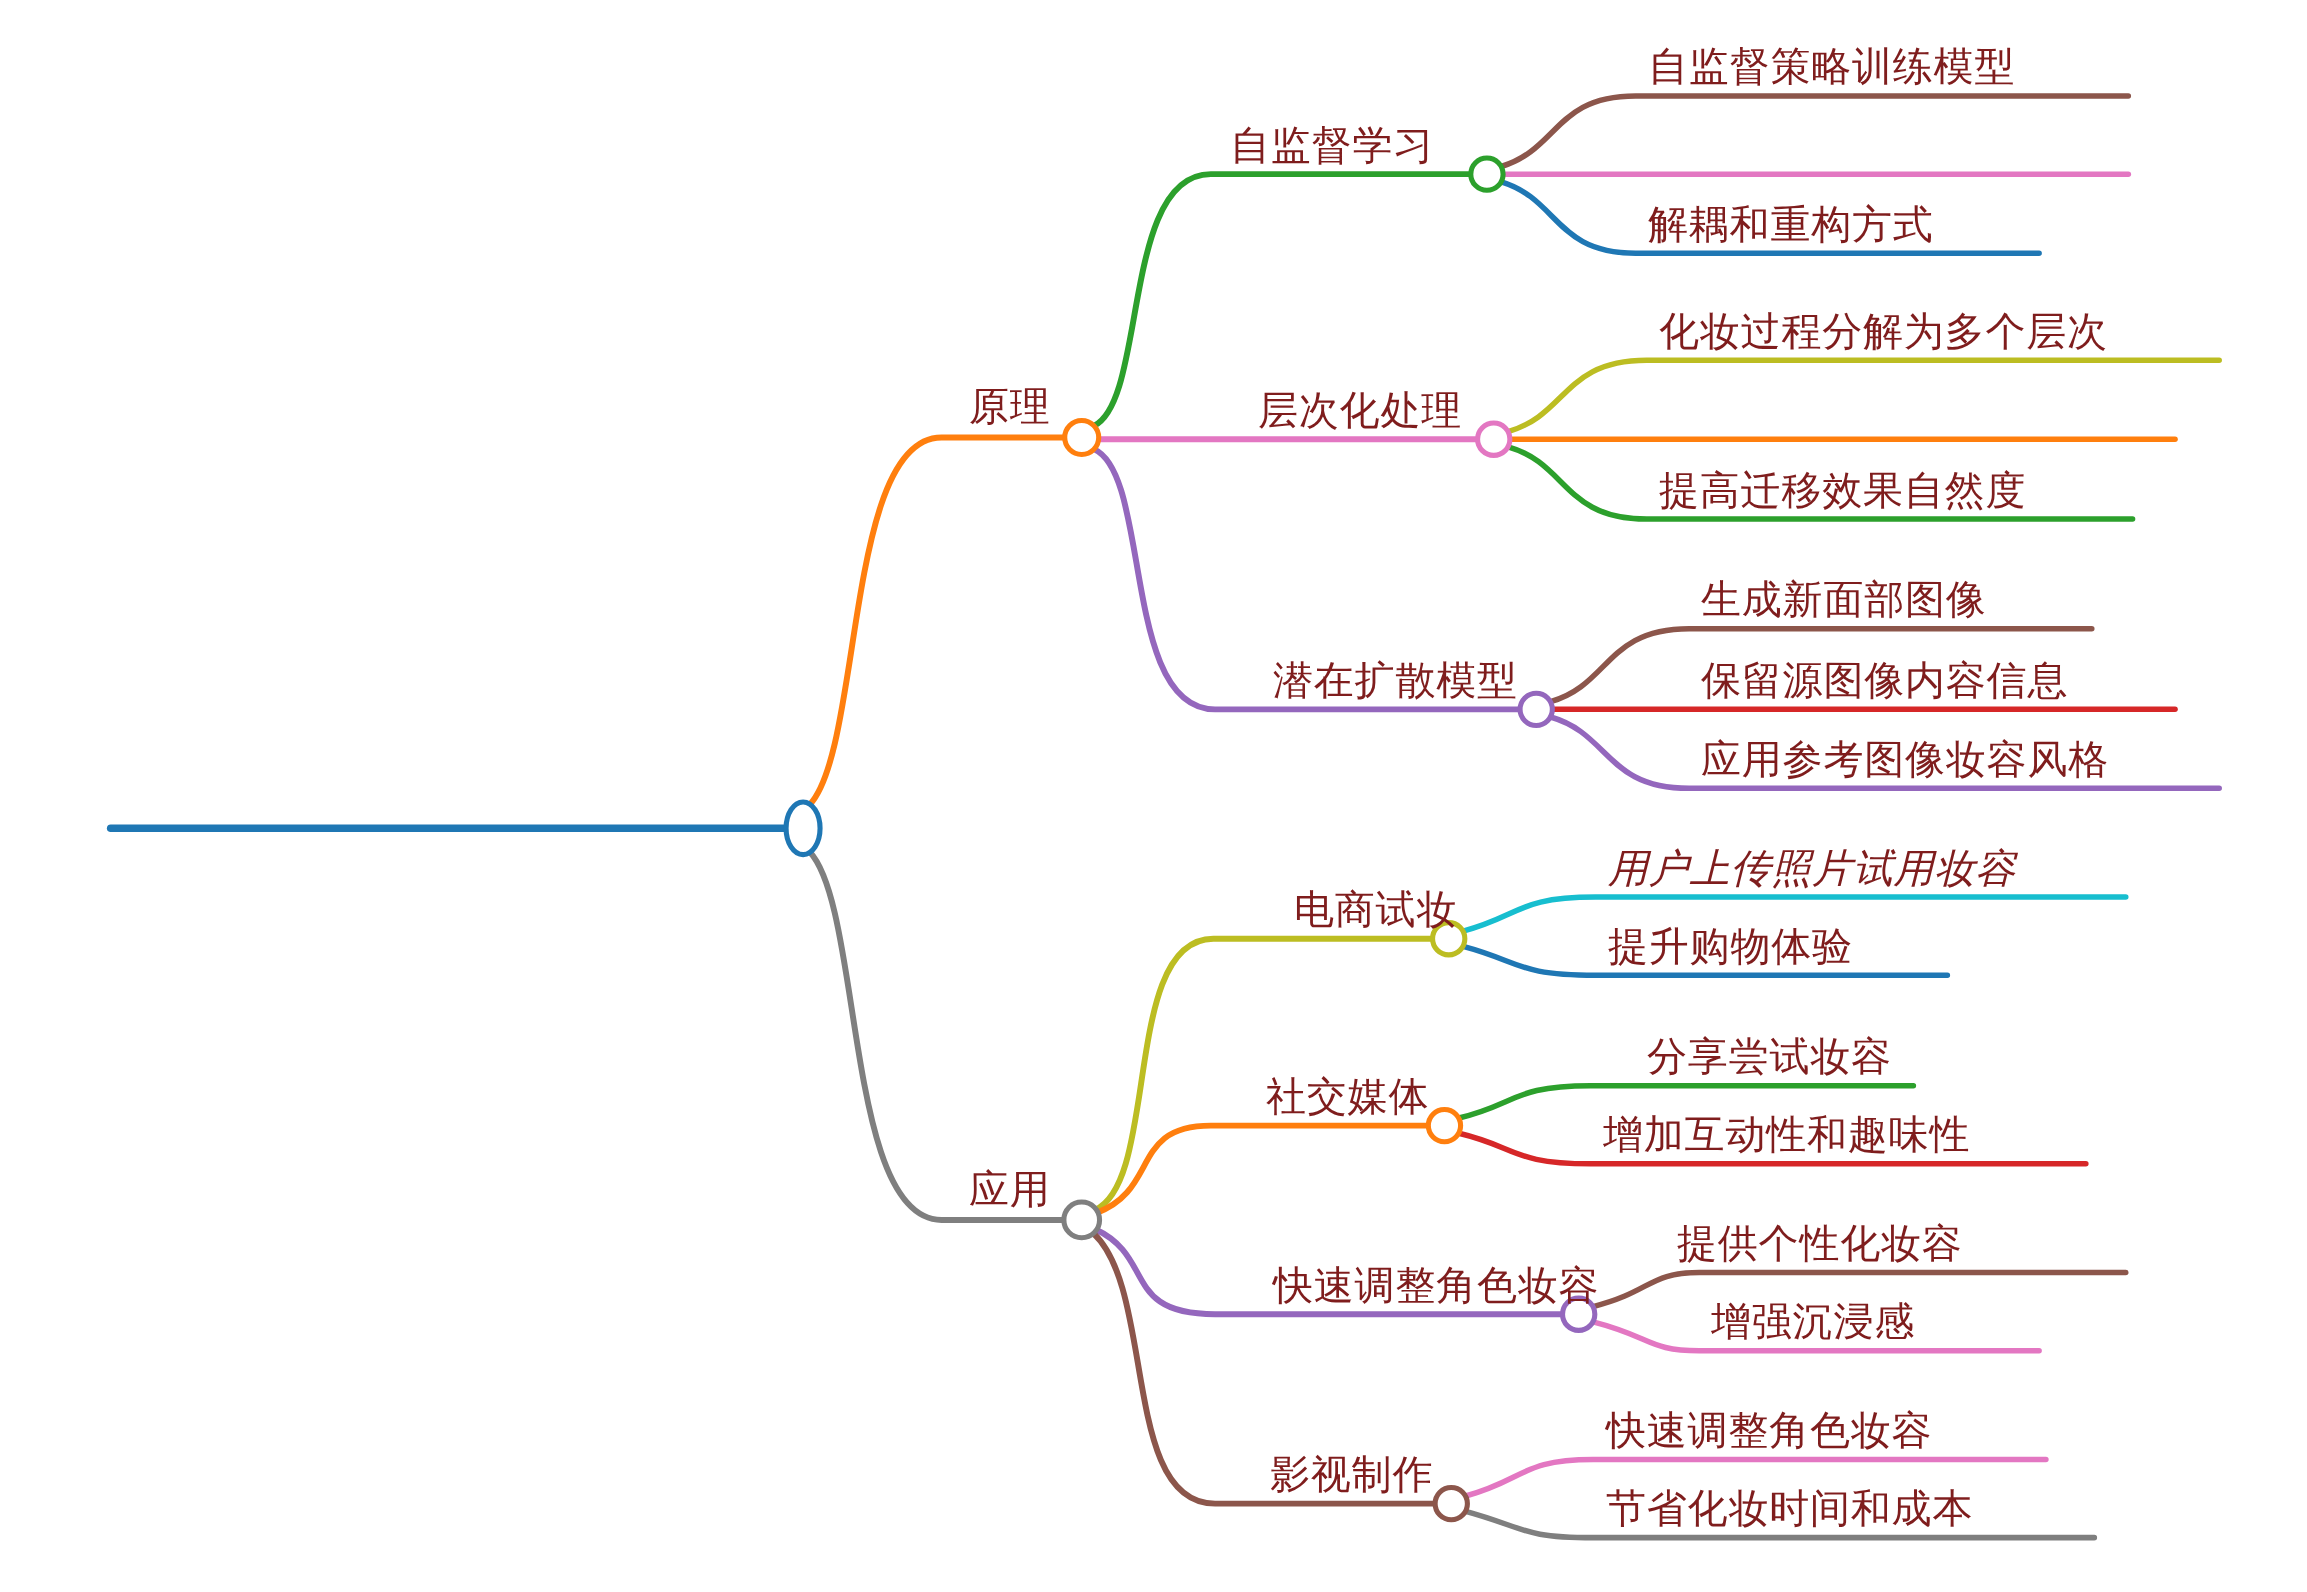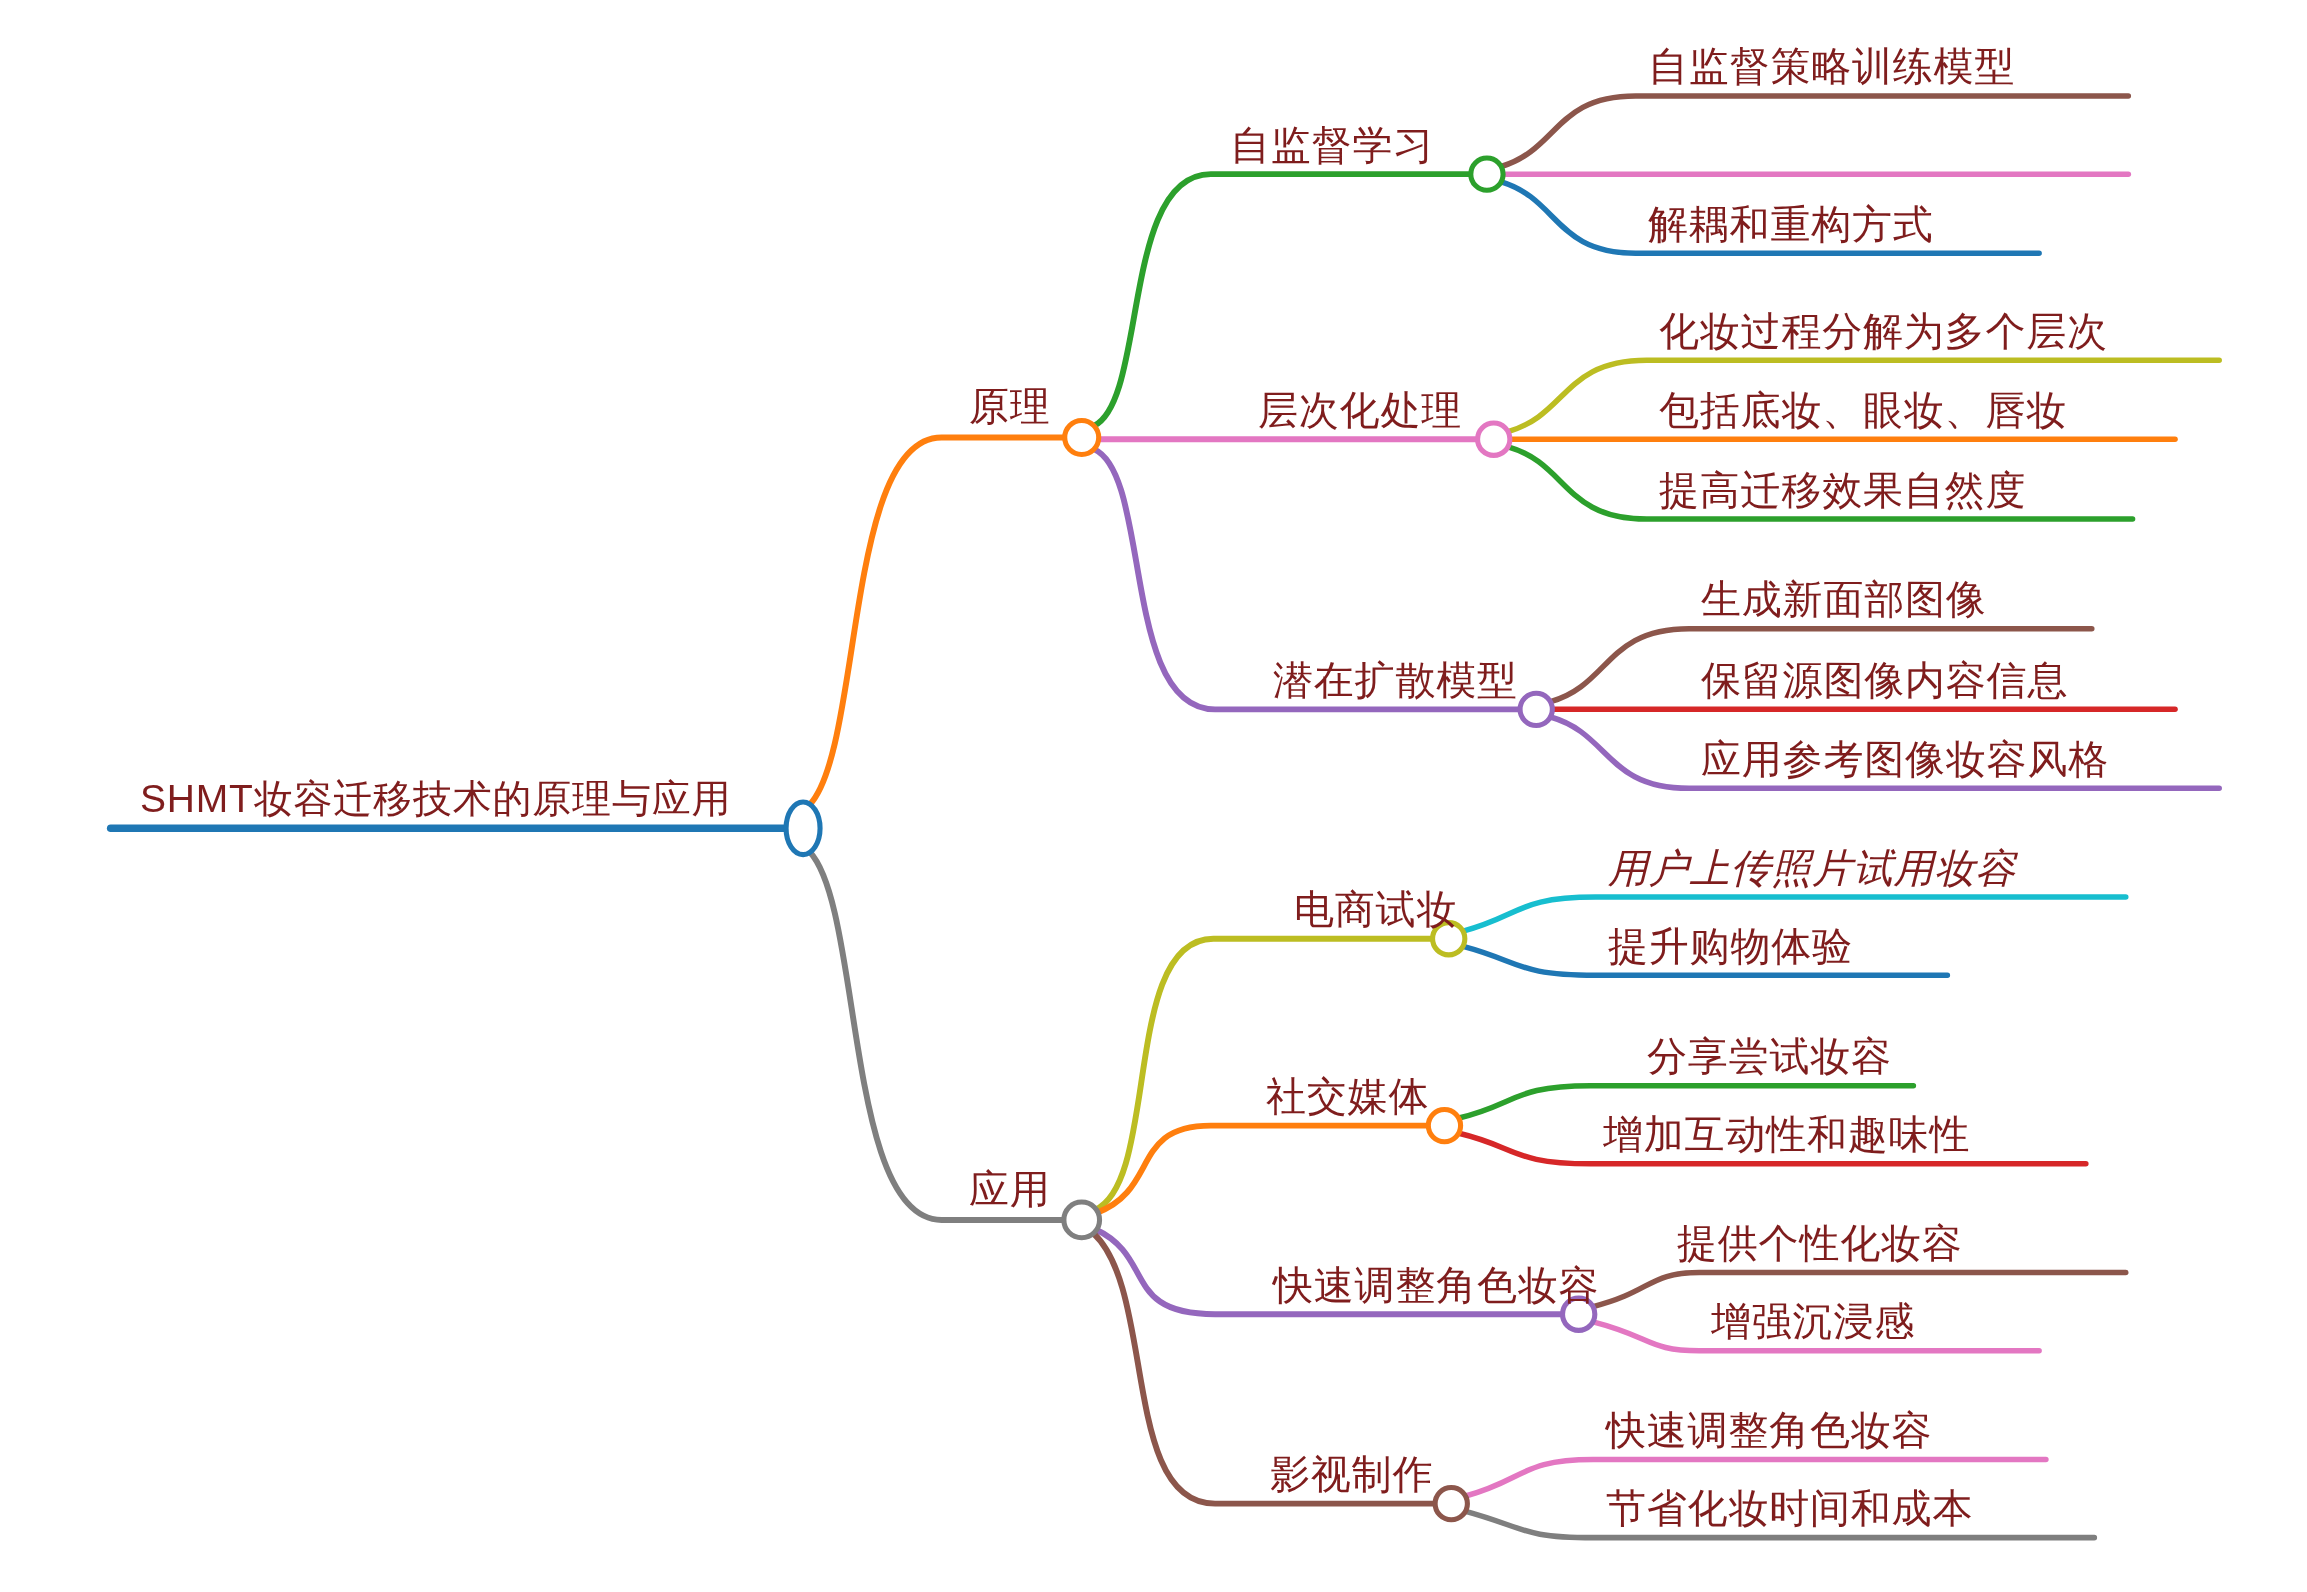--- a/index.html
+++ b/index.html
@@ -61,32 +61,30 @@
     <circle class="node" stroke-width="6" cx="1273" cy="1436" r="21" stroke="#7f7f7f"></circle>
     <circle class="node" stroke-width="6" cx="1750" cy="205" r="19" stroke="#2ca02c"></circle>
     <circle class="node" stroke-width="6" cx="1758" cy="517" r="19" stroke="#e377c2"></circle>
     <circle class="node" stroke-width="6" cx="1808" cy="835" r="19" stroke="#9467bd"></circle>
     <circle class="node" stroke-width="6" cx="1705" cy="1105" r="19" stroke="#bcbd22"></circle>
     <circle class="node" stroke-width="6" cx="1700" cy="1325" r="19" stroke="#ff7f0e"></circle>
     <circle class="node" stroke-width="6" cx="1858" cy="1547" r="19" stroke="#9467bd"></circle>
     <circle class="node" stroke-width="6" cx="1708" cy="1770" r="19" stroke="#8c564b"></circle>
   </svg>
 
-  <div class="lbl root" style="left:140px;top:776px;">SHMT妆容迁移技术的原理与应用</div>
 
   <div class="lbl" style="left:969px;top:383px;">原理</div>
   <div class="lbl" style="left:969px;top:1166px;">应用</div>
 
   <div class="lbl" style="left:1230px;top:122px;">自监督学习</div>
   <div class="lbl" style="left:1648px;top:43px;">自监督策略训练模型</div>
   <div class="lbl" style="left:1648px;top:201px;">解耦和重构方式</div>
 
   <div class="lbl" style="left:1258px;top:387px;">层次化处理</div>
   <div class="lbl" style="left:1659px;top:308px;">化妆过程分解为多个层次</div>
-  <div class="lbl" style="left:1659px;top:387px;">包括底妆、眼妆、唇妆</div>
   <div class="lbl" style="left:1659px;top:467px;">提高迁移效果自然度</div>
 
   <div class="lbl" style="left:1273px;top:657px;">潜在扩散模型</div>
   <div class="lbl" style="left:1701px;top:576px;">生成新面部图像</div>
   <div class="lbl" style="left:1701px;top:657px;">保留源图像内容信息</div>
   <div class="lbl" style="left:1701px;top:736px;">应用参考图像妆容风格</div>
 
   <div class="lbl" style="left:1270px;top:886px;margin-left:24px;">电商试妆</div>
   <div class="lbl" style="left:1608px;top:845px;font-style:italic;">用户上传照片试用妆容</div>
   <div class="lbl" style="left:1608px;top:923px;">提升购物体验</div>

